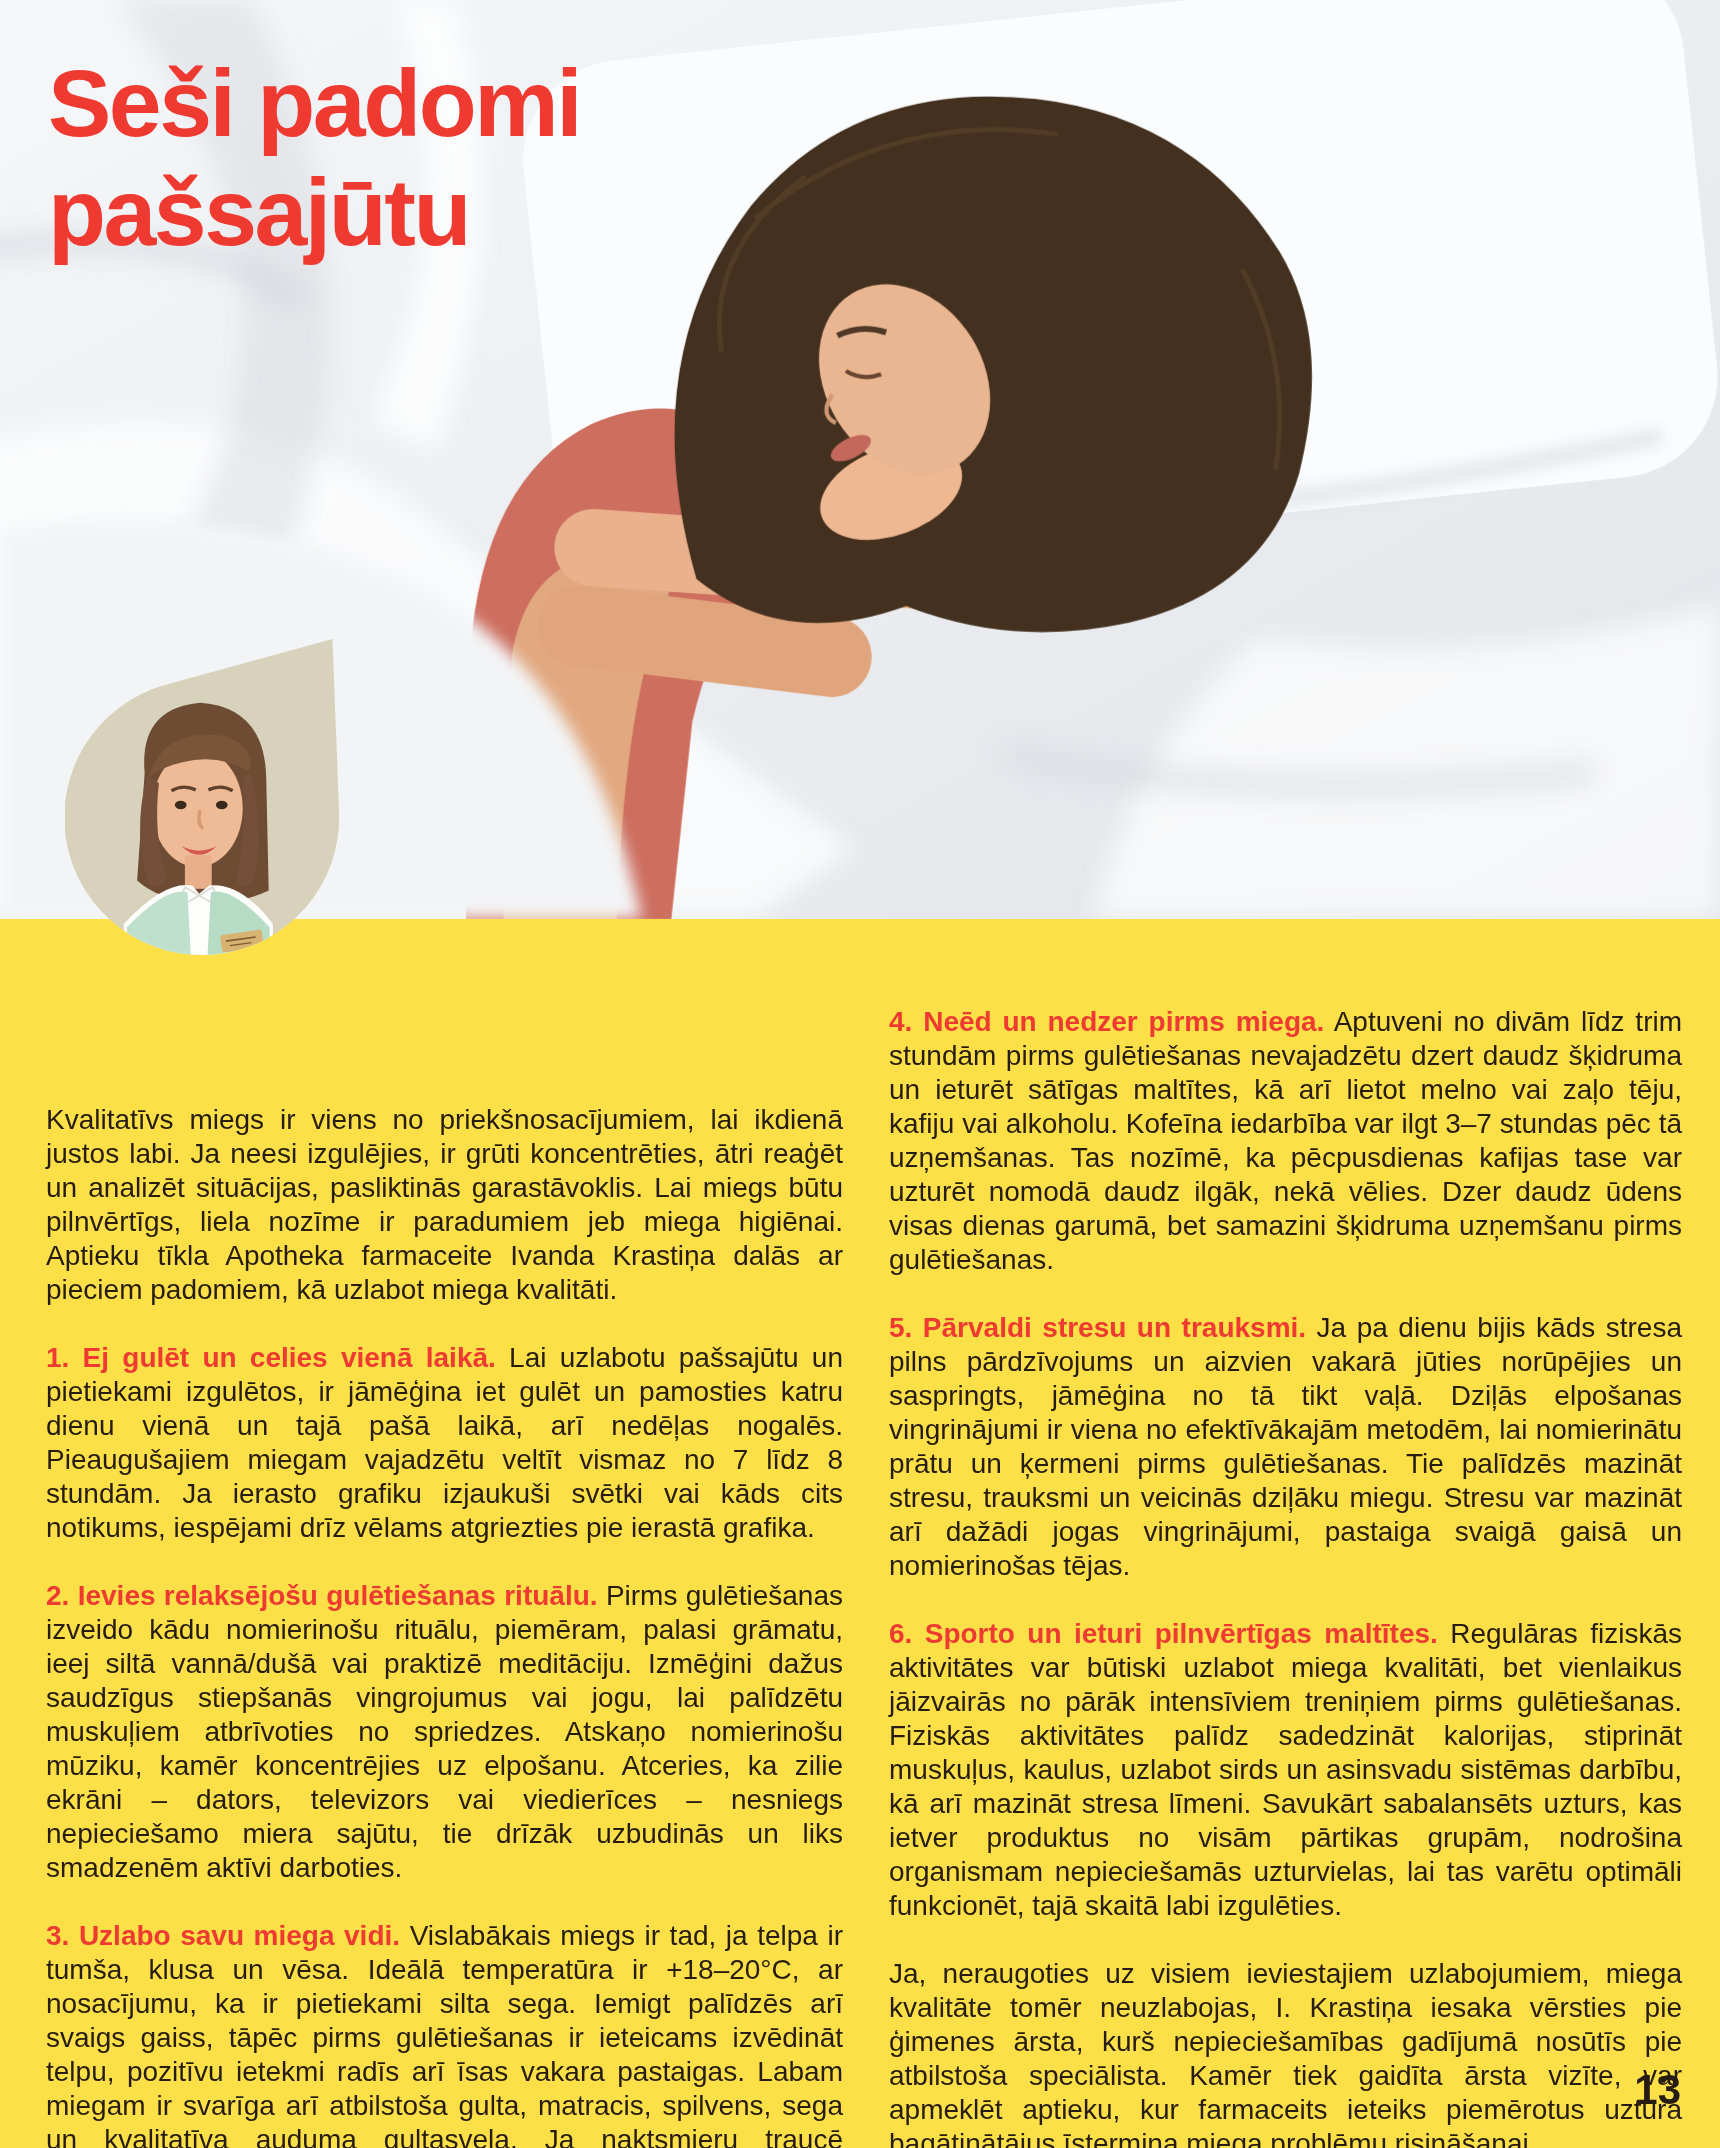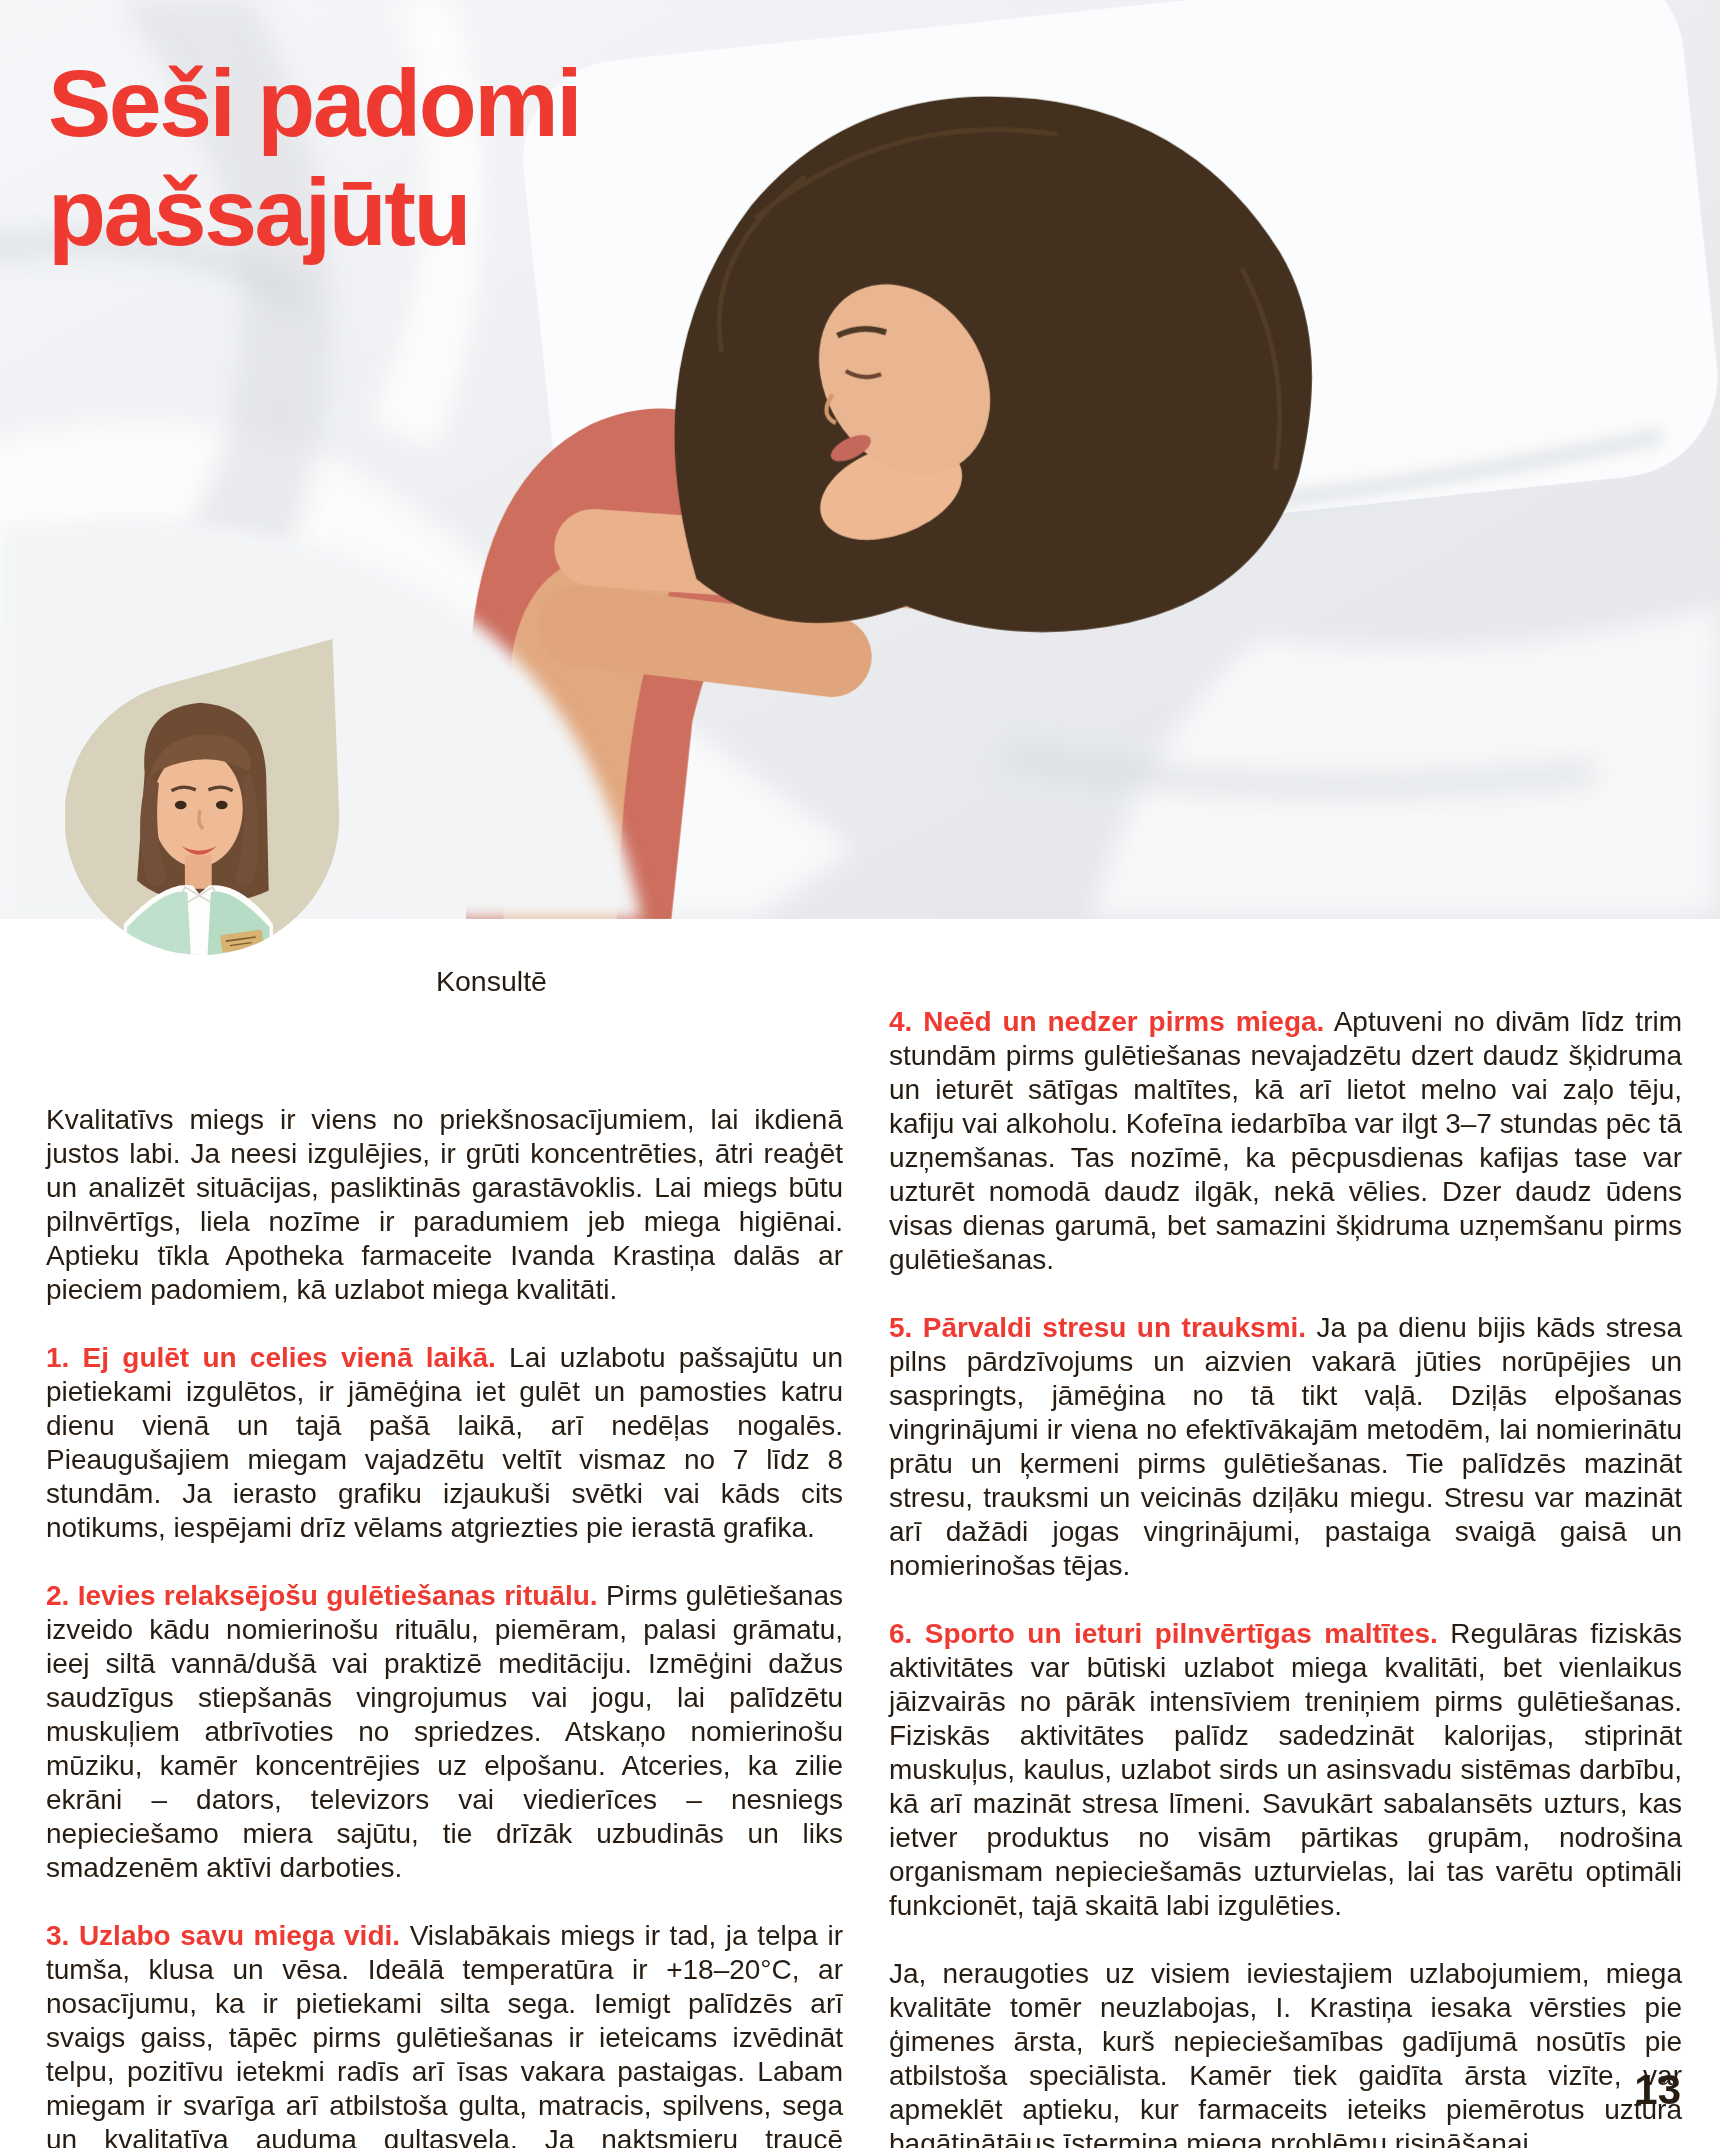--- a/index.html
+++ b/index.html
@@ -1,18 +1,18 @@
 <!DOCTYPE html>
 <html style="font-size:13.4px"><head>
 <meta charset="utf-8">
 <style>
   * { margin:0; padding:0; box-sizing:border-box; }
   html,body { width:1721px; height:2148px; }
   body { font-family:"Liberation Sans", sans-serif; background:#fbd9af; }
-  #page { position:relative; width:1721px; height:2148px; background:#ffffff; overflow:hidden; }
+  #page { position:relative; width:1721px; height:2148px; background:#fde047; overflow:hidden; }
 
   
   .photo { position:absolute; left:0; top:0; width:1721px; height:919px; overflow:hidden; background:#e9ebee; }
   .photo svg { display:block; width:1721px; height:919px; }
 
   
   .headline { position:absolute; left:48px; top:49px; color:#ee3a31; font-weight:700;
               font-size:95px; line-height:109px; letter-spacing:-2.5px; }
 
   
@@ -137,21 +137,20 @@
         <g transform="rotate(-8 210 360)">
           <rect x="186" y="350" width="50" height="21" rx="3" fill="#d8b271"></rect>
           <line x1="192" y1="358" x2="228" y2="358" stroke="#7a5a2e" stroke-width="2"></line>
           <line x1="196" y1="364" x2="222" y2="364" stroke="#7a5a2e" stroke-width="1.5"></line>
         </g>
       </g>
     </svg>
   </div>
 
   <div class="consultant">
-    <div>Konsultē</div>
   </div>
 
   <div class="col col-left">
     <p class="intro">Kvalitatīvs miegs ir viens no priekšnosacījumiem, lai ikdienā justos labi. Ja neesi izgulējies, ir grūti koncentrēties, ātri reaģēt un analizēt situācijas, pasliktinās garastāvoklis. Lai miegs būtu pilnvērtīgs, liela nozīme ir paradumiem jeb miega higiēnai. Aptieku tīkla Apotheka farmaceite Ivanda Krastiņa dalās ar pieciem padomiem, kā uzlabot miega kvalitāti.</p>
     <p><span class="lead">1. Ej gulēt un celies vienā laikā.</span> <span>Lai uzlabotu pašsajūtu un pietiekami izgulētos, ir jāmēģina iet gulēt un pamosties katru dienu vienā un tajā pašā laikā, arī nedēļas nogalēs. Pieaugušajiem miegam vajadzētu veltīt vismaz no 7 līdz 8 stundām. Ja ierasto grafiku izjaukuši svētki vai kāds cits notikums, iespējami drīz vēlams atgriezties pie ierastā grafika.</span></p>
     <p><span class="lead">2. Ievies relaksējošu gulētiešanas rituālu.</span> <span>Pirms gulētiešanas izveido kādu nomierinošu rituālu, piemēram, palasi grāmatu, ieej siltā vannā/dušā vai praktizē meditāciju. Izmēģini dažus saudzīgus stiepšanās vingrojumus vai jogu, lai palīdzētu muskuļiem atbrīvoties no spriedzes. Atskaņo nomierinošu mūziku, kamēr koncentrējies uz elpošanu. Atceries, ka zilie ekrāni – dators, televizors vai viedierīces – nesniegs nepieciešamo miera sajūtu, tie drīzāk uzbudinās un liks smadzenēm aktīvi darboties.</span></p>
     <p><span class="lead">3. Uzlabo savu miega vidi.</span> <span>Vislabākais miegs ir tad, ja telpa ir tumša, klusa un vēsa. Ideālā temperatūra ir +18–20°C, ar nosacījumu, ka ir pietiekami silta sega. Iemigt palīdzēs arī svaigs gaiss, tāpēc pirms gulētiešanas ir ieteicams izvēdināt telpu, pozitīvu ietekmi radīs arī īsas vakara pastaigas. Labam miegam ir svarīga arī atbilstoša gulta, matracis, spilvens, sega un kvalitatīva auduma gultasveļa. Ja naktsmieru traucē apkārtējie trokšņi vai gaisma, labi palīgi būs ausu aizbāžņi un acu maska.</span></p>
   </div>
 
   <div class="col col-right">

